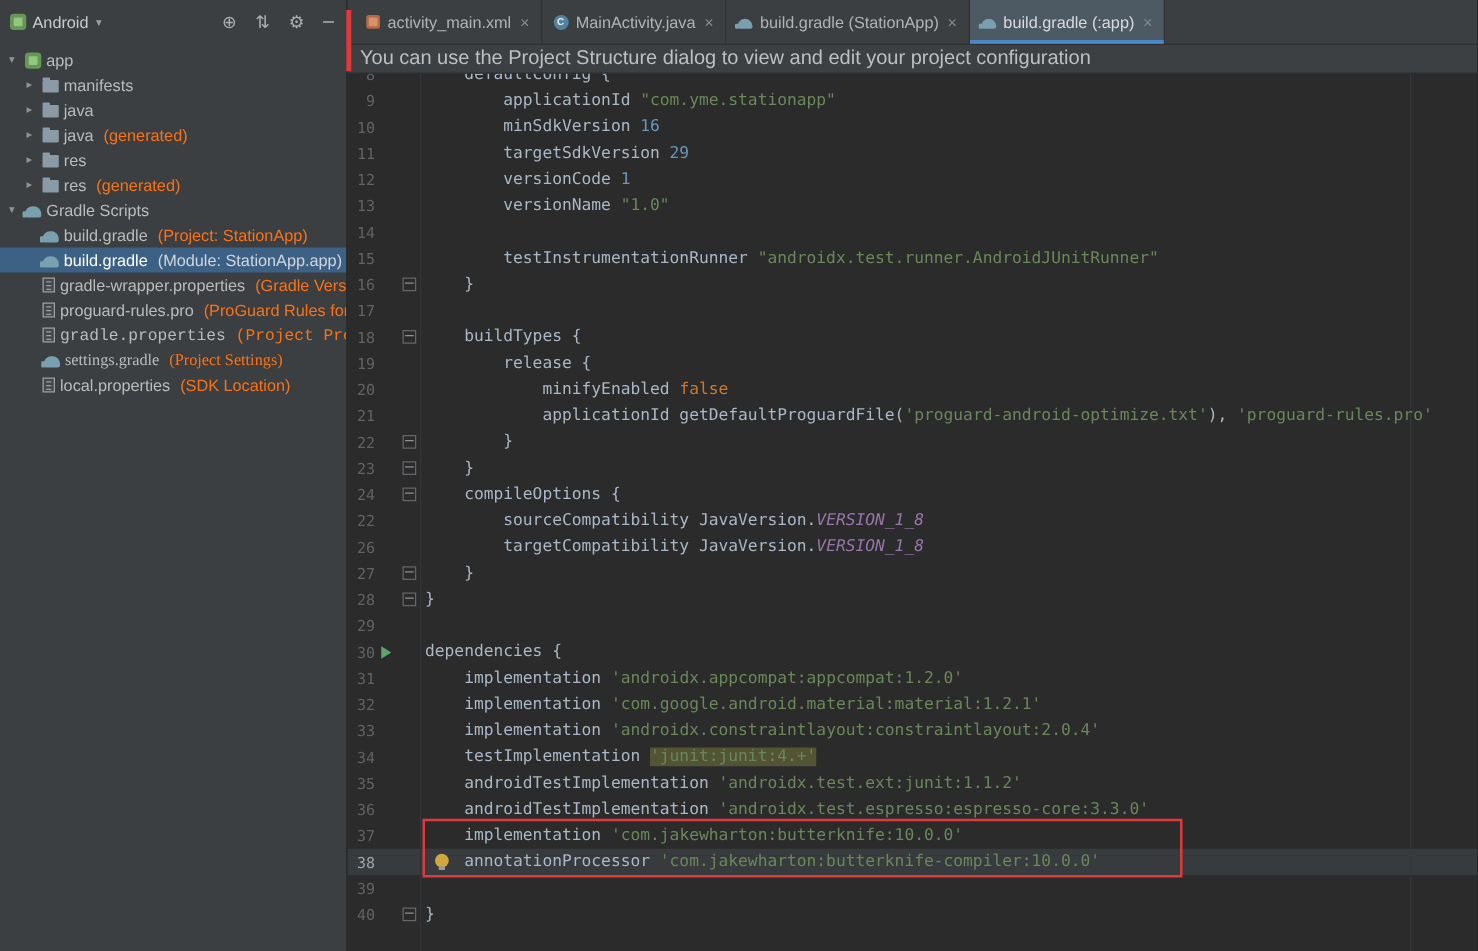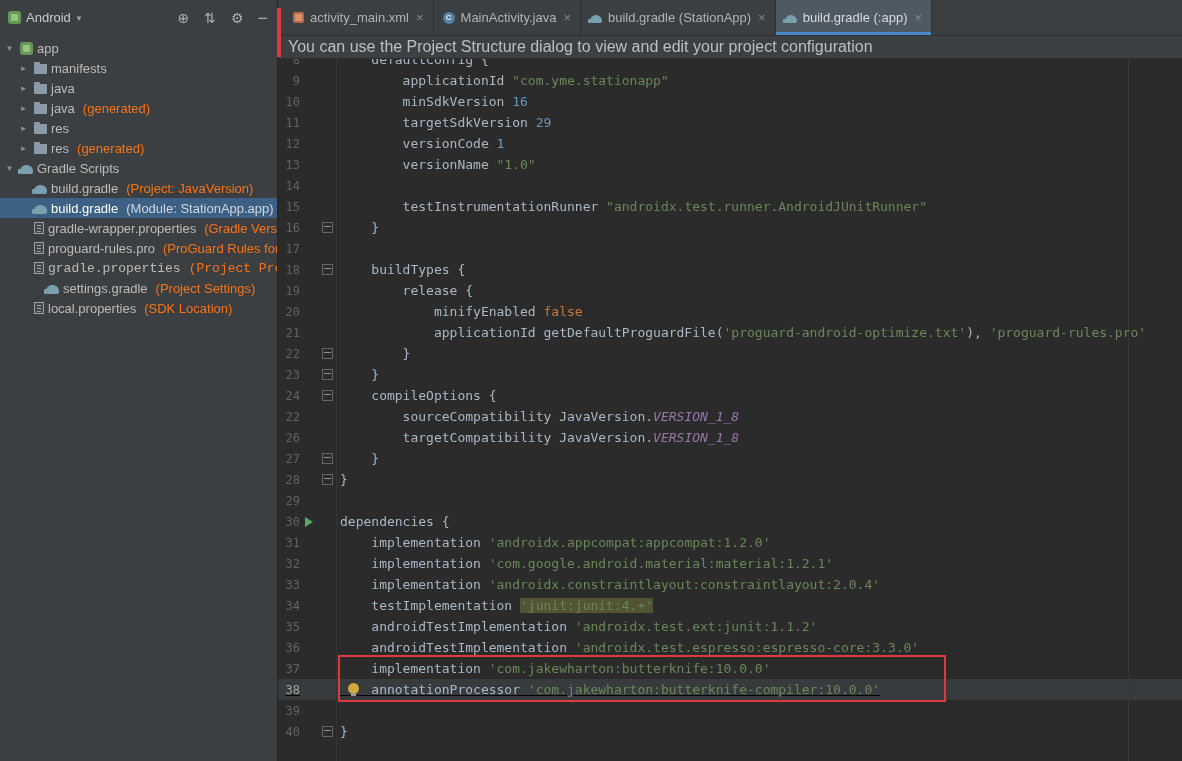--- a/index.html
+++ b/index.html
@@ -50,21 +50,21 @@
 
   
   .red-stripe{position:absolute;left:-1px;top:8px;width:4px;height:49px;background:var(--annotation_red,#d53b3b);z-index:8;}
 
   
   .editor{position:absolute;left:0;top:59px;right:0;bottom:0;background:var(--editor_bg,#2b2b2b);overflow:hidden;}
   .gutter-sep{position:absolute;left:58px;top:0;bottom:0;width:1px;background:#313438;z-index:3;}
   .right-guide{position:absolute;left:850px;top:0;bottom:0;width:1px;background:#35383b;z-index:1;}
   .code-scroll{position:absolute;left:0;top:-10px;right:0;}
   .code-line{height:21px;display:flex;align-items:center;position:relative;font-family:"DejaVu Sans Mono",monospace;font-size:13px;}
-  .code-line.current{background:var(--current_line,#383b3d);text-decoration:underline;}
+  .code-line.current{background:var(--current_line,#383b3d);}
   .ln{width:22px;flex:none;text-align:right;color:var(--line_number,#606366);font-size:12px;}
   .code-line.current .ln{color:#a4a4a4;}
   .runcol{width:18px;flex:none;display:flex;justify-content:center;align-items:center;}
   .foldcol{width:18px;flex:none;display:flex;justify-content:center;align-items:center;}
   .code{white-space:pre;color:var(--text,#a9b7c6);padding-left:4px;position:relative;z-index:2;}
   .tk-d{color:var(--text,#a9b7c6);}
   .tk-s{color:var(--string_green,#6a8759);}
   .tk-n{color:var(--number_blue,#6897bb);}
   .tk-k{color:var(--keyword_orange,#cc7832);}
   .tk-sf{color:var(--constant_purple,#9876aa);font-style:italic;}
@@ -128,21 +128,21 @@
         </div>
         <div class="tree-row" style="padding-left: 3px;">
           <span class="arrow">▾</span>
           <span class="ti ti-gradle"></span>
           <span class="label">Gradle Scripts</span>
         </div>
         <div class="tree-row" style="padding-left: 17px;">
           <span class="arrow"></span>
           <span class="ti ti-gradle"></span>
           <span class="label">build.gradle</span>
-          <span class="detail">(Project: JavaVersion)</span>
+          <span class="detail">(Project: StationApp)</span>
         </div>
         <div class="tree-row selected" style="padding-left: 17px;">
           <span class="arrow"></span>
           <span class="ti ti-gradle"></span>
           <span class="label">build.gradle</span>
           <span class="detail">(Module: StationApp.app)</span>
         </div>
         <div class="tree-row" style="padding-left: 17px;">
           <span class="arrow"></span>
           <span class="ti ti-props"></span>
@@ -154,21 +154,21 @@
           <span class="ti ti-props"></span>
           <span class="label">proguard-rules.pro</span>
           <span class="detail">(ProGuard Rules for</span>
         </div>
         <div class="tree-row" style="padding-left: 17px; font-family: Liberation Mono, monospace;">
           <span class="arrow"></span>
           <span class="ti ti-props"></span>
           <span class="label">gradle.properties</span>
           <span class="detail">(Project Properties)</span>
         </div>
-        <div class="tree-row" style="padding-left: 29px;">
+        <div class="tree-row" style="padding-left: 18px; font-family: Liberation Serif, serif;">
           <span class="arrow"></span>
           <span class="ti ti-gradle"></span>
           <span class="label">settings.gradle</span>
           <span class="detail">(Project Settings)</span>
         </div>
         <div class="tree-row" style="padding-left: 17px;">
           <span class="arrow"></span>
           <span class="ti ti-props"></span>
           <span class="label">local.properties</span>
           <span class="detail">(SDK Location)</span>

